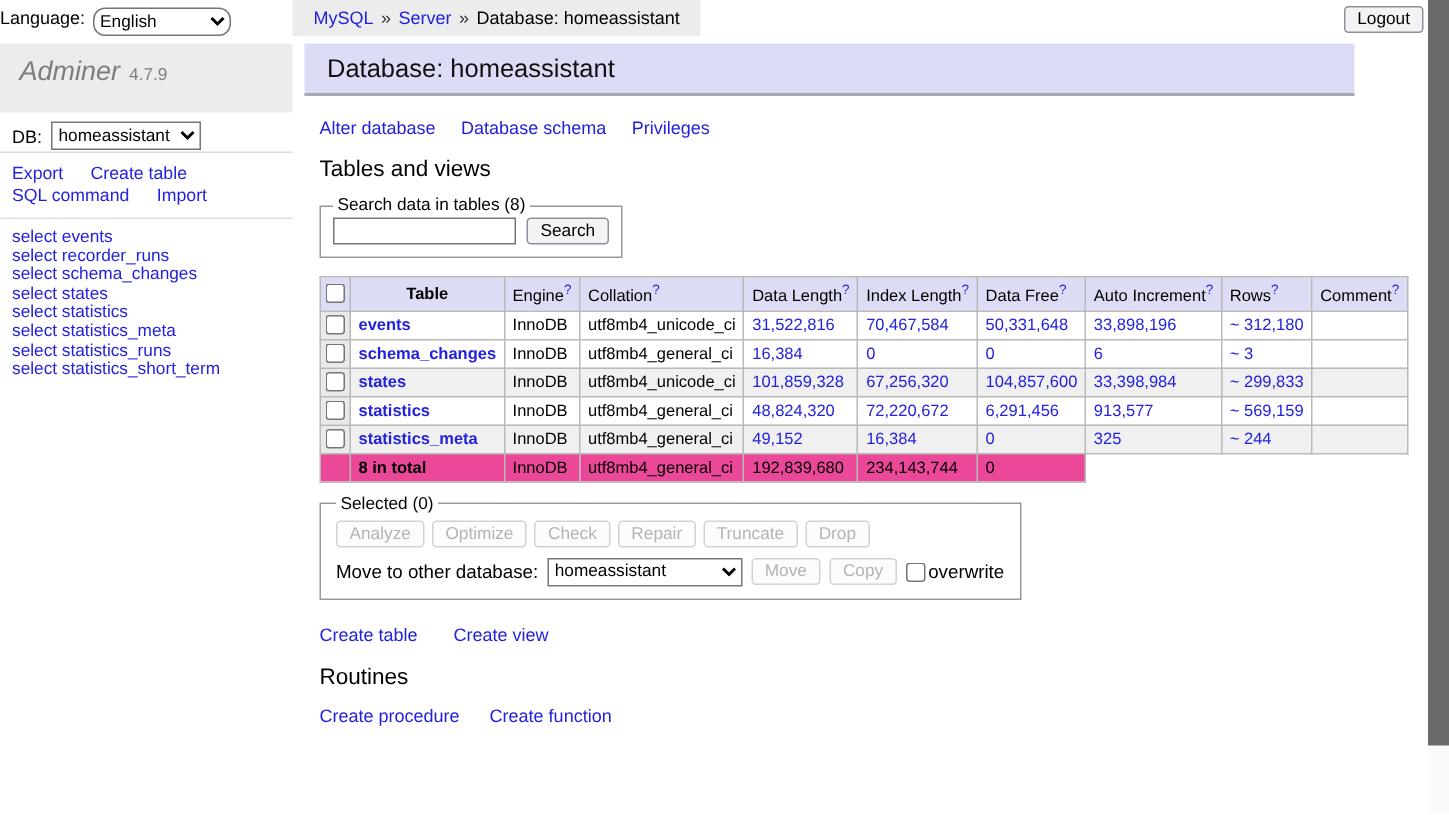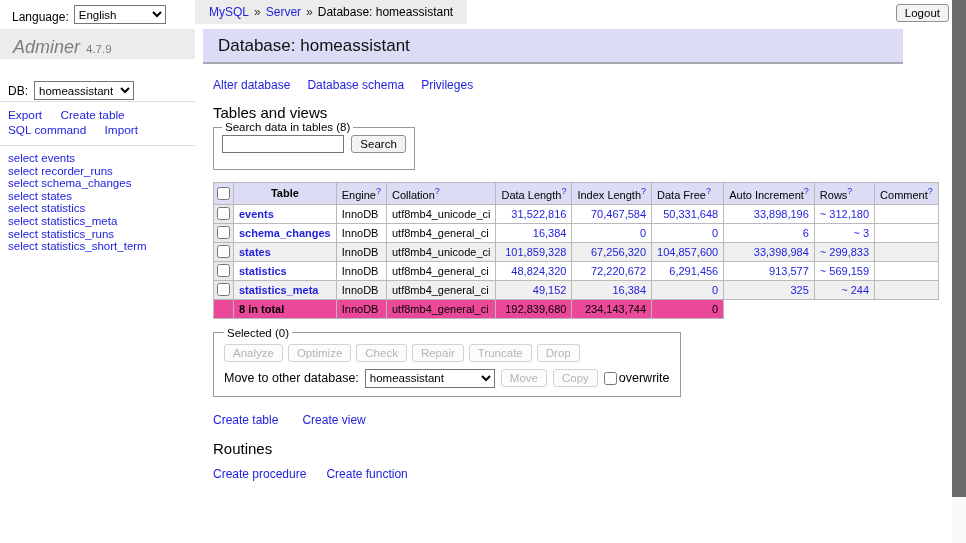--- a/index.html
+++ b/index.html
@@ -7,25 +7,25 @@
   body { font-family:"Liberation Sans","DejaVu Sans",sans-serif; font-size:12px; color:#000; }
   #app { position:relative; width:966px; height:543px; overflow:hidden; background:#fff; }
 
   a { color:#2222dd; text-decoration:none; cursor:pointer; }
 
   select { font-family:inherit; font-size:11.5px; height:19px; border:1px solid #767676; background:#fff; border-radius:0; }
   .btn { font-family:inherit; font-size:11.5px; background:#f3f3f3; border:1px solid #8f8f9c; border-radius:3px; padding:2px 8px; color:#000; }
   .btn-disabled { font-family:inherit; font-size:11.5px; color:#b4b4b4; background:#fcfcfc; border:1px solid #d2d2d2; border-radius:3px; padding:2px 8px; }
 
   
-  .lang-row { position:absolute; left:12px; top:5px; display:flex; align-items:flex-end; gap:5px; font-size:12px; }
-  .lang-row select { width:92px; }
-
-  
-  .brand { position:absolute; left:0; top:29px; width:195px; height:30px; background:#ececec; display:flex; align-items:baseline; padding:8px 0 0 13px; }
+  .lang-row { position:absolute; left:0; top:5px; display:flex; align-items:flex-start; gap:5px; font-size:12px; }
+  .lang-row select { width:92px;border-radius:8px; }
+
+  
+  .brand { position:absolute; left:0; top:29px; width:195px; height:46px; background:#ececec; display:flex; align-items:baseline; padding:8px 0 0 13px; }
   .brand .name { font-style:italic; font-size:18px; color:#7d7d7d; }
   .brand .ver { font-size:11.5px; color:#7d7d7d; margin-left:6px; }
 
   .db-row { position:absolute; left:8px; top:81px; display:flex; align-items:center; gap:6px; font-size:12px; }
   .db-row select { width:100px; }
 
   .side-sep1 { position:absolute; left:0; top:101px; width:195px; border-top:1px solid #ddd; }
   .side-actions { position:absolute; left:8px; top:108px; width:186px; font-size:11.8px; line-height:15px; }
   .side-actions a { margin-right:15px; }
   .side-sep2 { position:absolute; left:0; top:145px; width:195px; border-top:1px solid #ddd; }
@@ -43,33 +43,33 @@
   .title-bar { position:absolute; left:203px; top:29px; width:700px; height:35px; background:#dcdcf7; border-bottom:2px solid #a9a9b4; display:flex; align-items:center; padding-left:15px; font-size:17px; color:#101010; }
 
   
   .content { position:absolute; left:213px; top:78px; width:720px; }
   .navlinks { display:flex; gap:17px; font-size:12px; }
   h3 { font-size:15px; font-weight:400; color:#000; margin:0; }
   .h-tables { margin-top:12px; }
 
   fieldset { border:1px solid #999; margin:0; width:max-content; }
   legend { font-size:11.5px; padding:0 3px; }
-  .search-fs { padding:2px 8px 16px; }
+  .search-fs { margin-top:10px; padding:2px 8px 8px; }
   .search-input { width:122px; height:18px; border:1px solid #767676; font-size:11.5px; font-family:inherit; margin-right:4px; padding:0 3px; }
 
   table { border-collapse:collapse; margin-top:12px; font-size:11px; }
   th,td { border:1px solid #b9b9b9; padding:3px 5px; white-space:nowrap; height:19px; }
   thead th { background:#dcdcf5; font-weight:400; text-align:left; }
   thead th.table-col { font-weight:bold; text-align:center; }
   thead th.check-col { background:#dcdcf5; text-align:center; padding:0 3px; }
   sup.help { font-size:9px; color:#2222dd; }
   td.check { background:#e9e9e9; text-align:center; padding:0 3px; }
   tr.odd td { background:#f0f0f0; }
   tr.odd td.check { background:#e9e9e9; }
-  td.num { text-align:right; }
+  td.num { }
   td.name a { font-weight:bold; }
   tr.total td { background:#ec4899; }
   tr.total td.name-total { font-weight:bold; }
   input[type=checkbox] { width:13px; height:13px; margin:0; vertical-align:middle; }
 
   .selected-fs { margin-top:8px; padding:2px 10px 8px; }
   .btnrow { display:flex; gap:5px; margin-top:3px; }
   .moverow { display:flex; align-items:center; gap:6px; margin-top:7px; font-size:12.5px; }
   .moverow select { width:130px; }
   .overwrite-label { display:flex; align-items:center; gap:2px; font-size:12.5px; }

